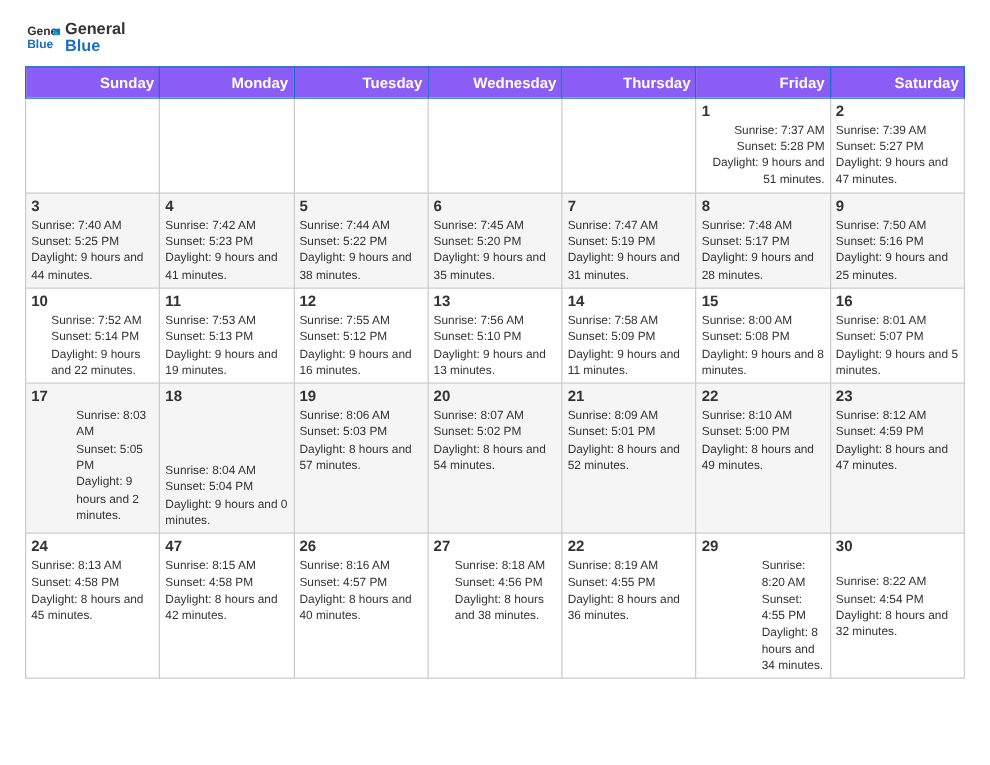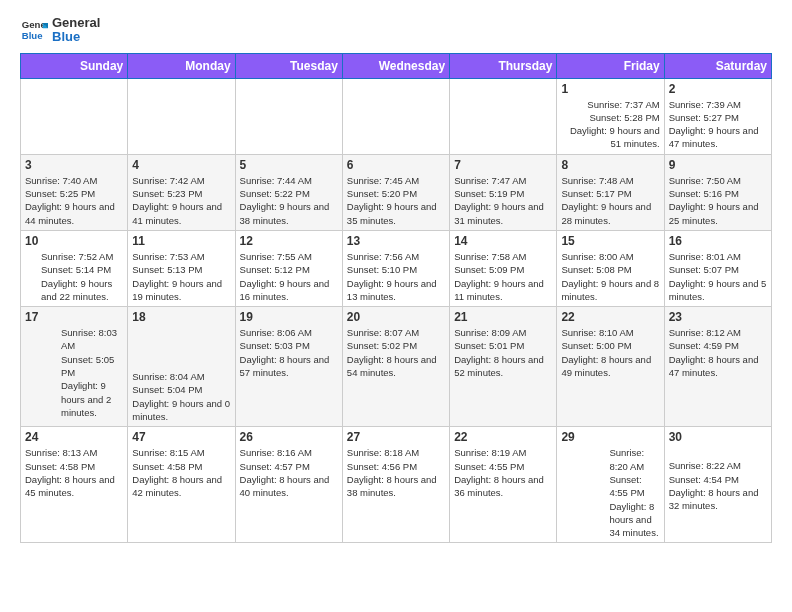--- a/index.html
+++ b/index.html
@@ -218,21 +218,21 @@
 Daylight: 8 hours and 42 minutes.</div>
           </td>
           <td>
             <span class="day-num">26</span>
             <div class="day-info" style="white-space: pre-line;">Sunrise: 8:16 AM
 Sunset: 4:57 PM
 Daylight: 8 hours and 40 minutes.</div>
           </td>
           <td>
             <span class="day-num">27</span>
-            <div class="day-info" style="white-space: pre-line;">Sunrise: 8:18 AM
+            <div class="day-info" style="white-space: pre-line; margin-left: 17px;">Sunrise: 8:18 AM
 Sunset: 4:56 PM
 Daylight: 8 hours and 38 minutes.</div>
           </td>
           <td>
             <span class="day-num">22</span>
             <div class="day-info" style="white-space: pre-line;">Sunrise: 8:19 AM
 Sunset: 4:55 PM
 Daylight: 8 hours and 36 minutes.</div>
           </td>
           <td>

